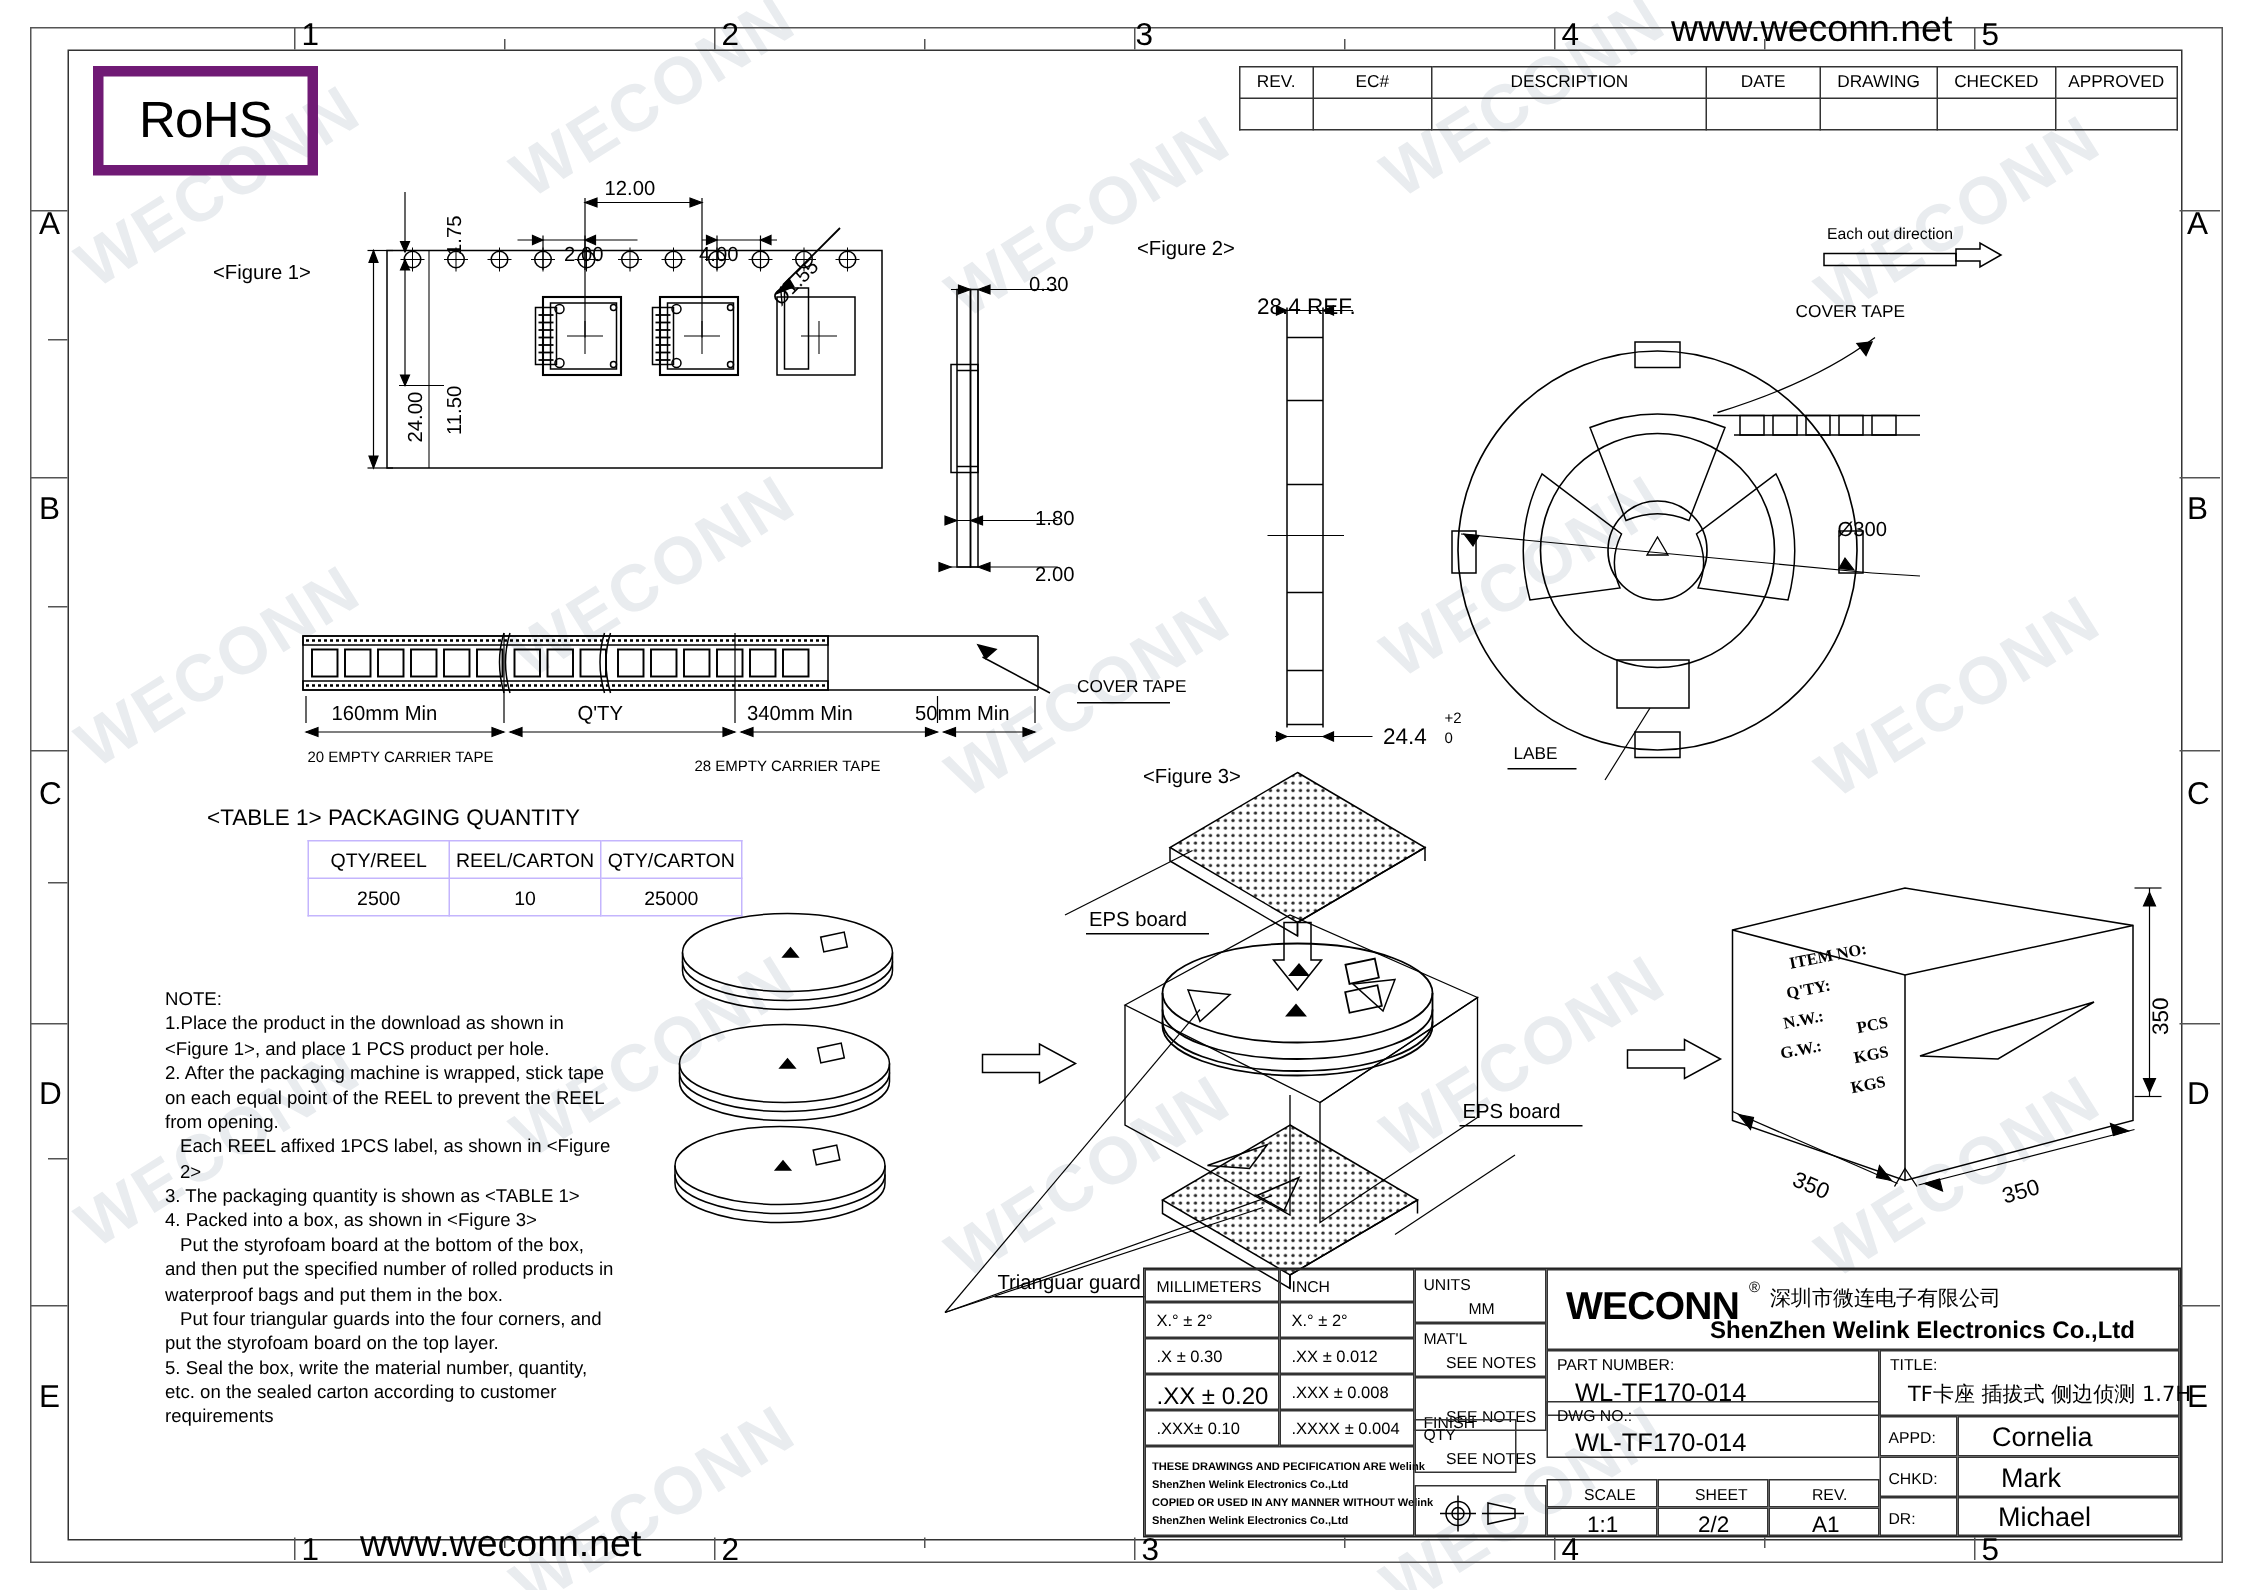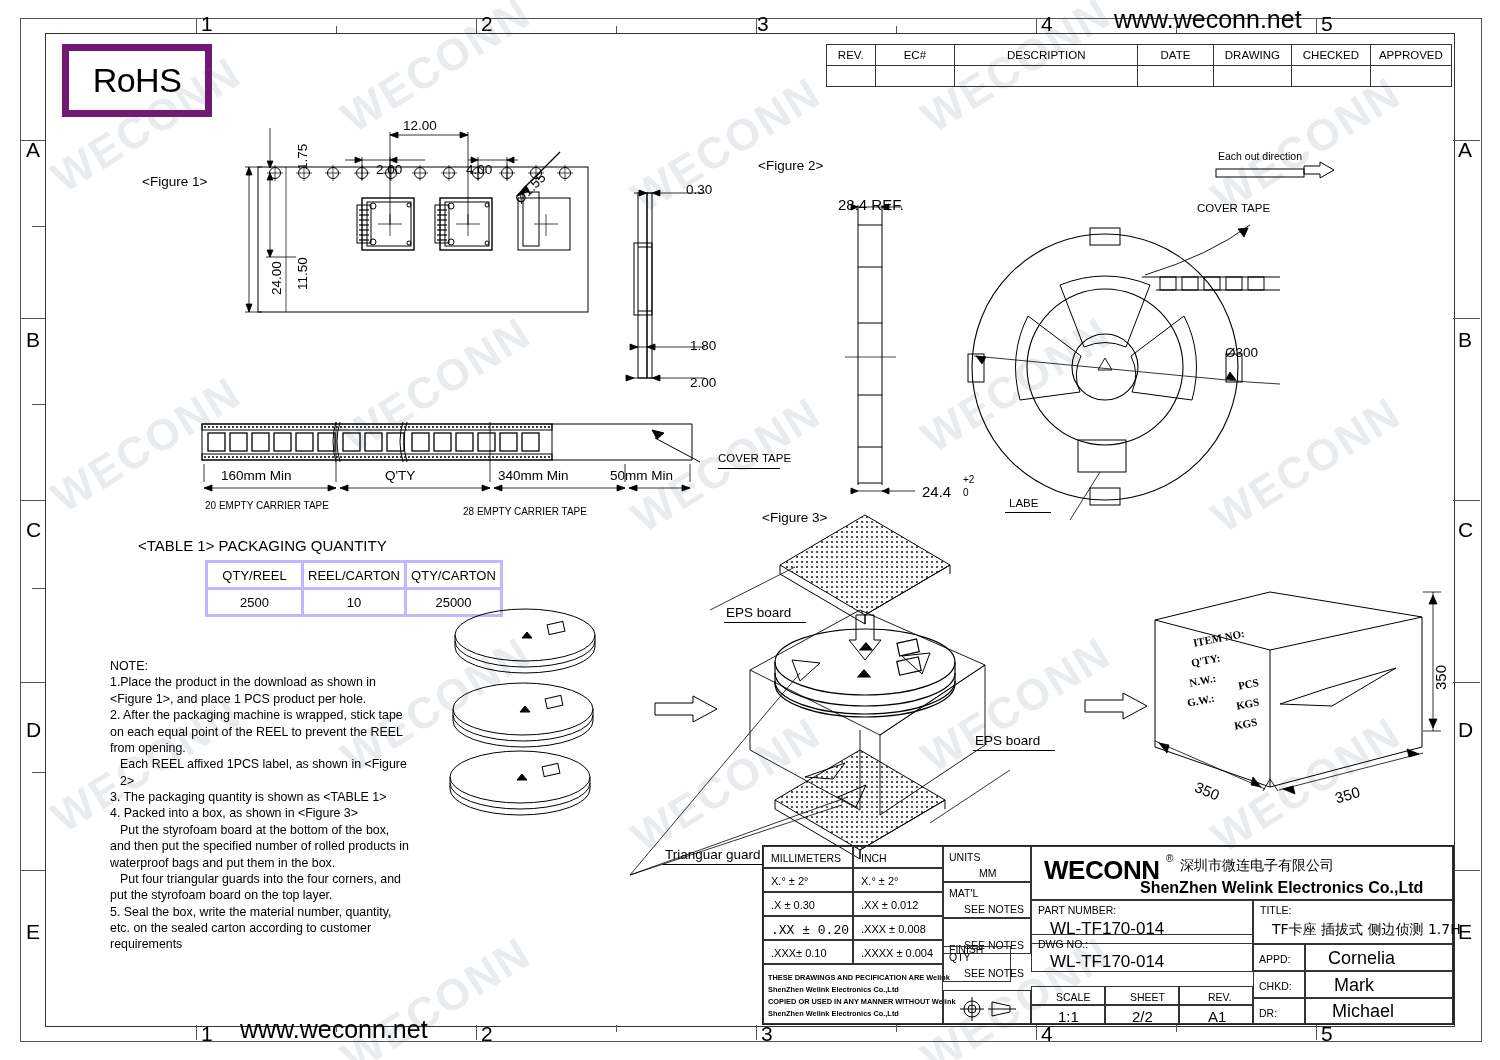--- a/index.html
+++ b/index.html
@@ -28,21 +28,21 @@
   #rohs-box{left:62px;top:44px;width:136px;height:59px;border:7px solid #701a75;
             display:flex;align-items:center;justify-content:center;}
   #rohs-box span{font-size:34px;letter-spacing:-.5px;}
   
   #rev-table{left:826px;top:44px;width:626px;border-collapse:collapse;}
   #rev-table td,#rev-table th{border:1px solid #333;font-weight:400;font-size:11.5px;
       text-align:center;height:20px;padding:0 2px;}
   #rev-table .sig{font-size:17px;}
   
   #pkg-table{left:205px;top:560px;border-collapse:collapse;}
-  #pkg-table td,#pkg-table th{border:3px solid #c4b5fd;font-weight:400;font-size:13px;
+  #pkg-table td,#pkg-table th{border:1px solid #c4b5fd;font-weight:400;font-size:13px;
       text-align:center;height:24px;width:85px;padding:0 4px;}
   
   #notes{left:110px;top:658px;width:310px;font-size:12.4px;line-height:1.32;}
   #notes p{margin:0;}
   .ind{padding-left:10px;}
   
   #titleblock{left:762px;top:845px;width:690px;height:178px;border:1.4px solid #222;}
   .tb{position:absolute;box-sizing:border-box;border:1px solid #333;}
   .tbtxt{position:absolute;font-size:10.5px;white-space:nowrap;}
   .big{font-size:17px;}
@@ -709,21 +709,21 @@
   <div class="tb" style="left:90px;top:22px;width:90px;height:24px;">
     <div class="tbtxt" style="left:7px;top:6px;font-size:11px;">X.°   ±  2°</div>
   </div>
   <div class="tb" style="left:0;top:46px;width:90px;height:24px;">
     <div class="tbtxt" style="left:7px;top:6px;font-size:11px;">.X    ± 0.30</div>
   </div>
   <div class="tb" style="left:90px;top:46px;width:90px;height:24px;">
     <div class="tbtxt" style="left:7px;top:6px;font-size:11px;">.XX    ± 0.012</div>
   </div>
   <div class="tb" style="left:0;top:70px;width:90px;height:24px;">
-    <div class="tbtxt" style="left:7px;top:6px;font-size:13px;font-family:Liberation Mono, monospace;">.XX ± 0.20</div>
+    <div class="tbtxt" style="left:7px;top:6px;font-size:16px;">.XX ± 0.20</div>
   </div>
   <div class="tb" style="left:90px;top:70px;width:90px;height:24px;">
     <div class="tbtxt" style="left:7px;top:6px;font-size:11px;">.XXX  ± 0.008</div>
   </div>
   <div class="tb" style="left:0;top:94px;width:90px;height:24px;">
     <div class="tbtxt" style="left:7px;top:6px;font-size:11px;">.XXX±  0.10</div>
   </div>
   <div class="tb" style="left:90px;top:94px;width:90px;height:24px;">
     <div class="tbtxt" style="left:7px;top:6px;font-size:11px;">.XXXX ± 0.004</div>
   </div>

